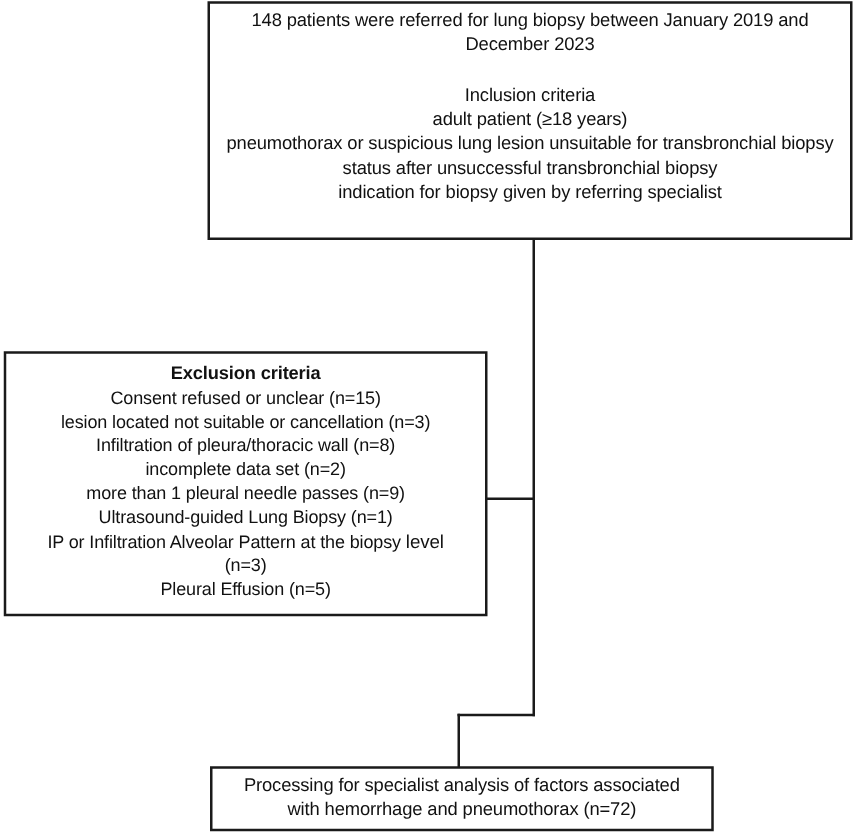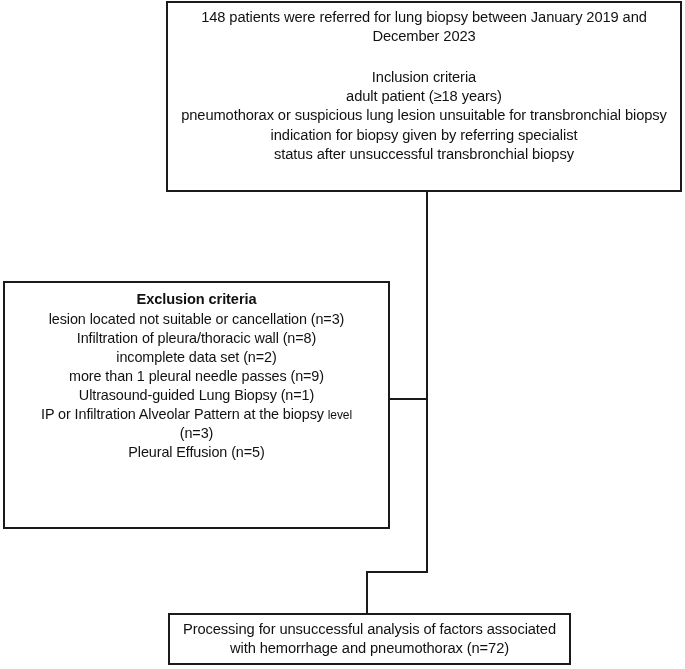--- a/index.html
+++ b/index.html
@@ -32,21 +32,21 @@
     top: 1px;
     width: 516px;
     height: 191px;
     padding-top: 5px;
   }
 
   #box-exclusion {
     left: 3px;
     top: 281px;
     width: 387px;
-    height: 248px;
+    height: 212px;
     padding-top: 7px;
   }
 
   #box-processing {
     left: 168px;
     top: 613px;
     width: 403px;
     height: 52px;
     display: flex;
     align-items: center;
@@ -61,21 +61,21 @@
     white-space: nowrap;
   }
   .line.bold {
     font-weight: bold;
   }
   .line.small {
     font-size: 13.1px;
     text-align: center;
   }
   .inline-small {
-    font-size: 12px;
+    font-size: 15px;
   }
 
   .spacer-gap {
     display: block;
     height: 22px;
   }
 
   #box-inclusion .line {
     font-size: 14.7px;
   }
@@ -137,41 +137,42 @@
 
   <div class="flow-box" id="box-inclusion">
     <span class="line">148 patients were referred for lung biopsy between January 2019 and</span>
     <span class="line">December 2023</span>
 
     <span class="spacer-gap"></span>
 
     <span class="line heading">Inclusion criteria</span>
     <span class="line">adult patient (≥18 years)</span>
     <span class="line">pneumothorax or suspicious lung lesion unsuitable for transbronchial biopsy</span>
+    <span class="line">status after unsuccessful transbronchial biopsy</span>
     <span class="line">indication for biopsy given by referring specialist</span>
-    <span class="line">status after unsuccessful transbronchial biopsy</span>
   </div>
 
   <div class="flow-box" id="box-exclusion">
     <span class="line bold">Exclusion criteria</span>
+    <span class="line">Consent refused or unclear (n=15)</span>
     <span class="line">lesion located not suitable or cancellation (n=3)</span>
     <span class="line">Infiltration of pleura/thoracic wall (n=8)</span>
     <span class="line">incomplete data set (n=2)</span>
     <span class="line">more than 1 pleural needle passes (n=9)</span>
     <span class="line">Ultrasound-guided Lung Biopsy (n=1)</span>
 
     <span class="line"><span>IP or Infiltration Alveolar Pattern at the biopsy </span><span class="inline-small">level</span></span>
     <span class="line">(n=3)</span>
 
     <span class="line small">Pleural Effusion (n=5)</span>
   </div>
 
   <div class="flow-box" id="box-processing">
     <div>
-      <span class="line">Processing for unsuccessful analysis of factors associated</span>
+      <span class="line">Processing for specialist analysis of factors associated</span>
       <span class="line">with hemorrhage and pneumothorax (n=72)</span>
     </div>
   </div>
 
   <div class="conn conn-v" id="conn-trunk-main"></div>
   <div class="conn conn-h" id="conn-exclusion-stub"></div>
   <div class="conn conn-h" id="conn-elbow-h"></div>
   <div class="conn conn-v" id="conn-elbow-v"></div>
 
 </div>

